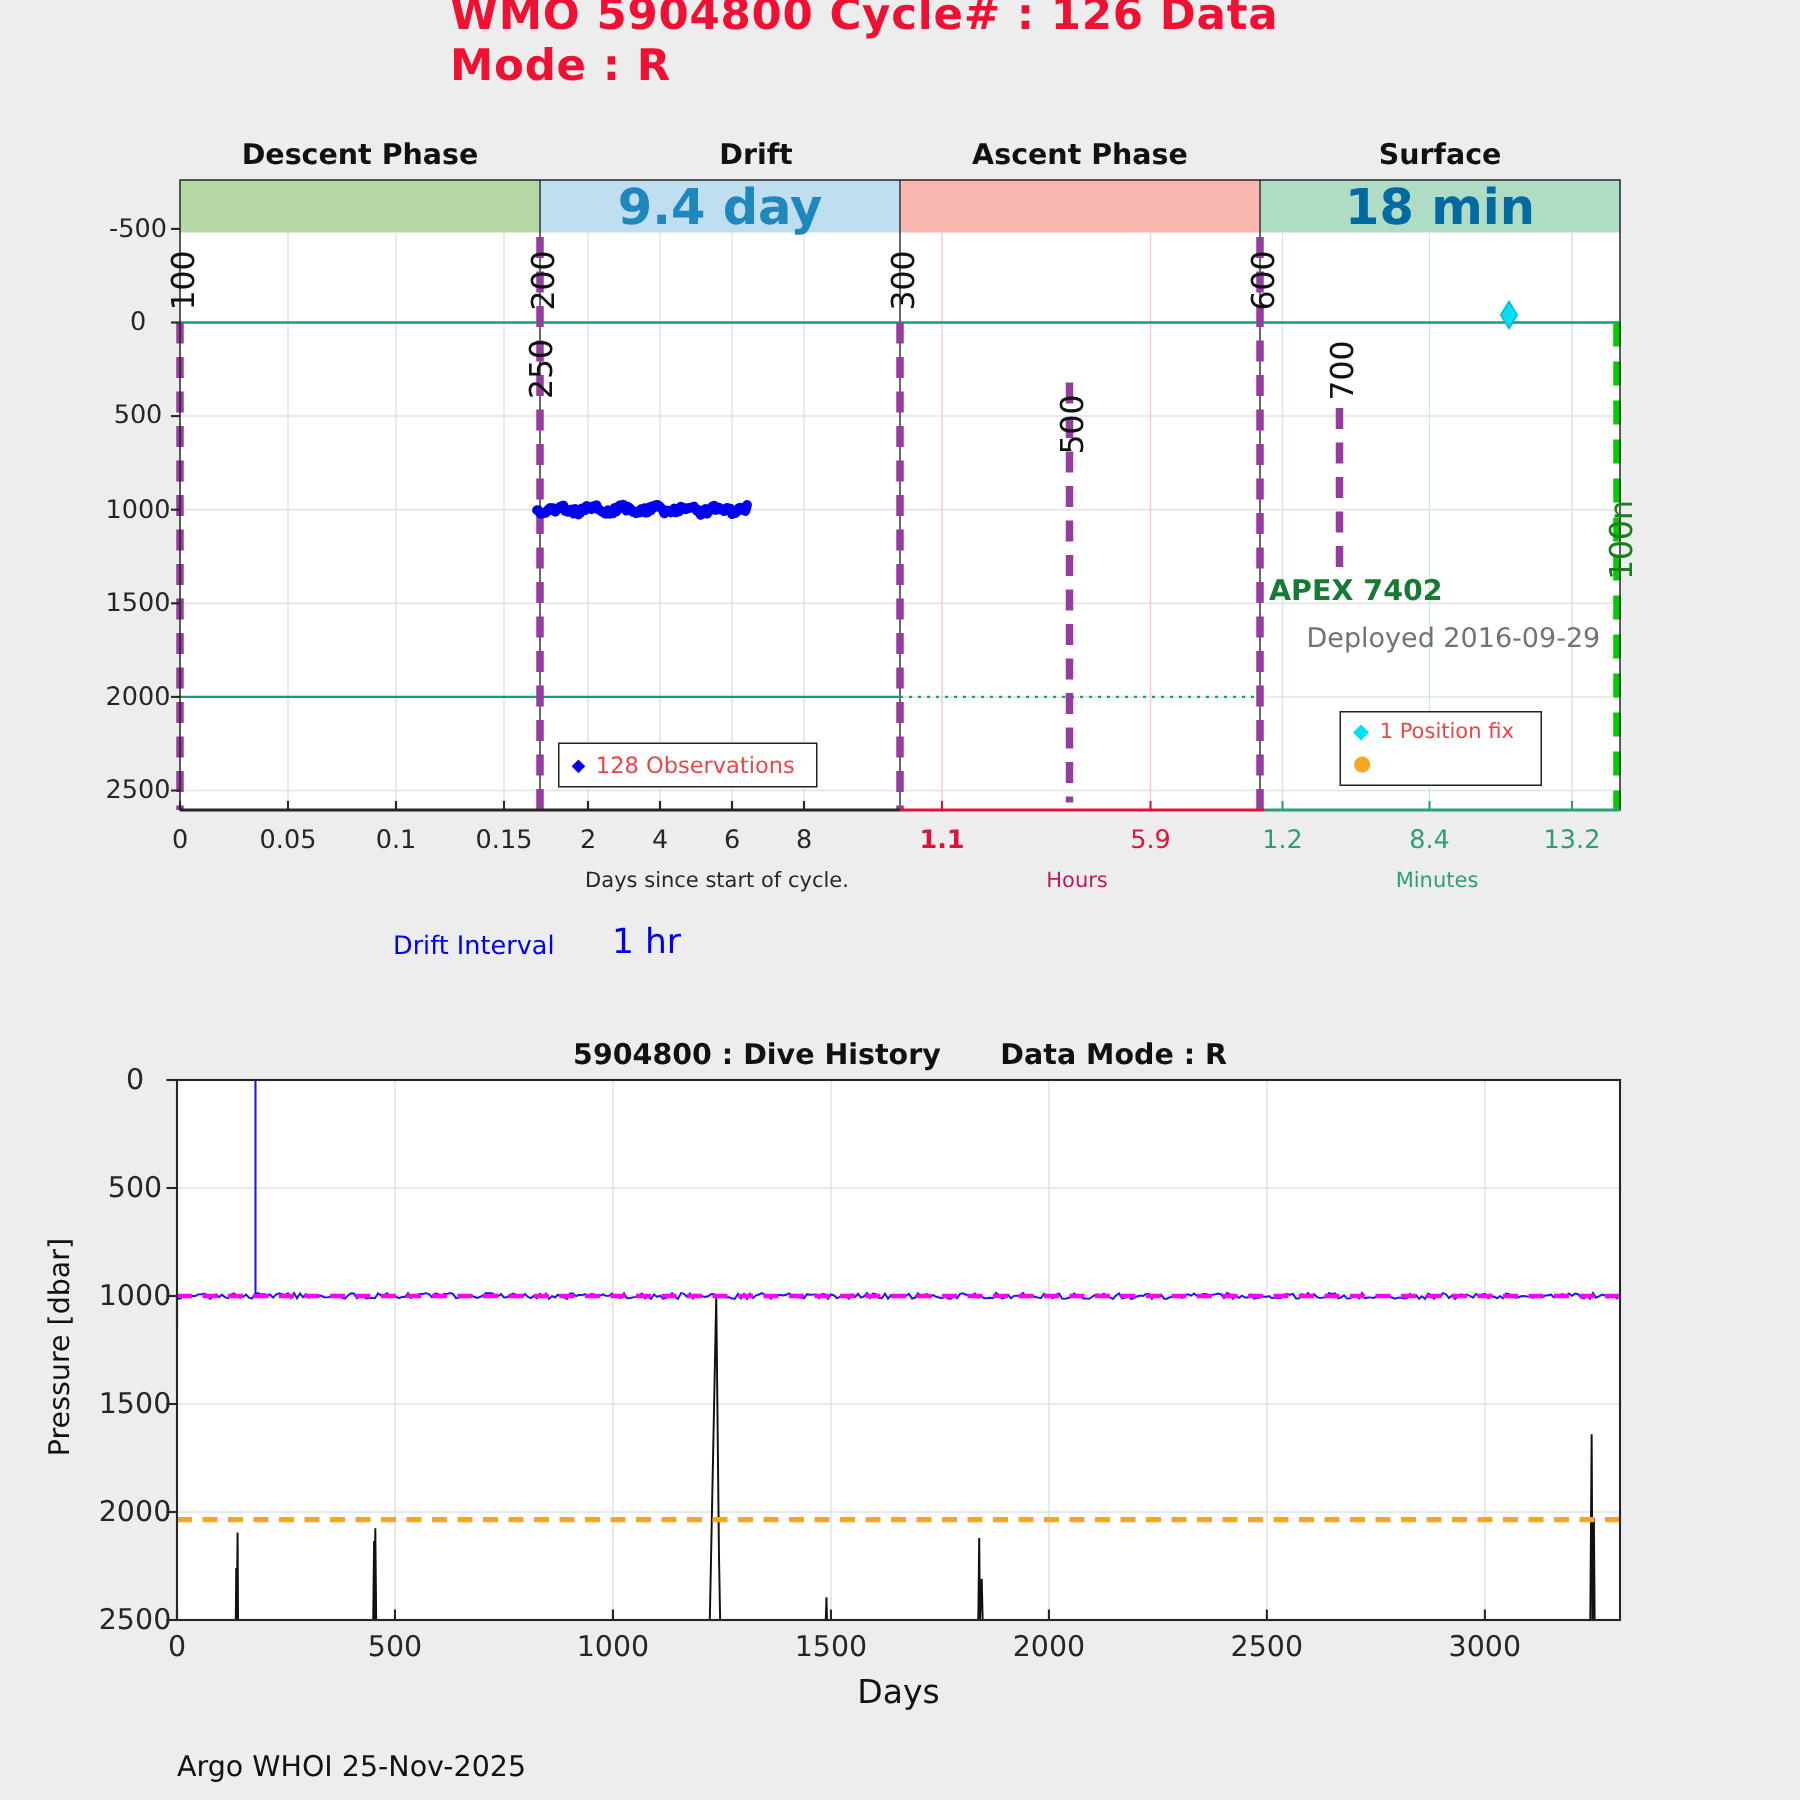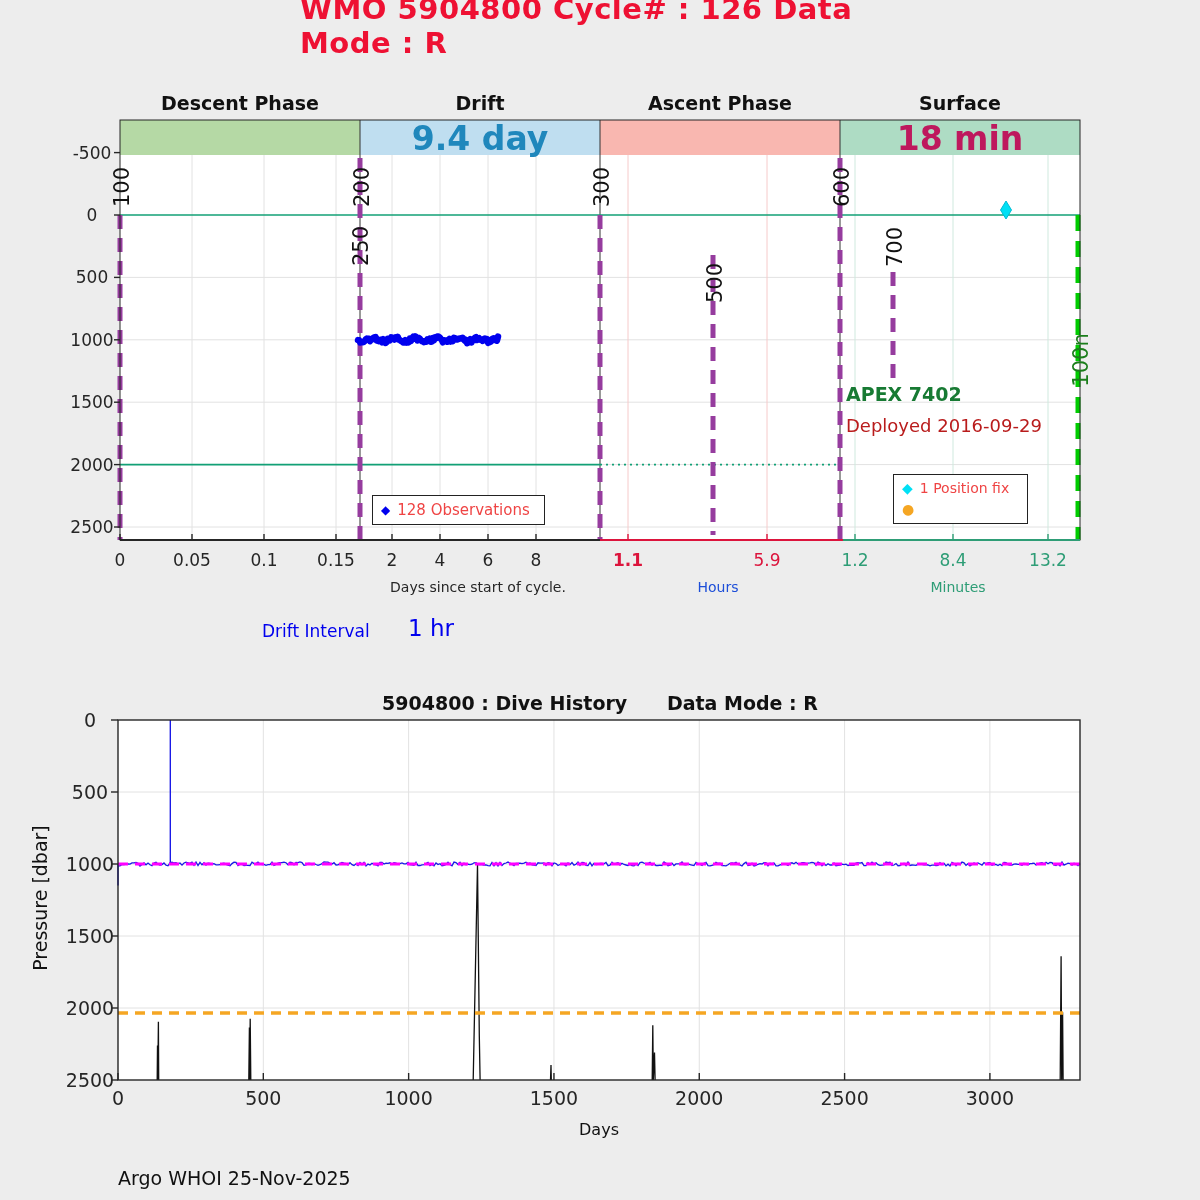--- a/index.html
+++ b/index.html
@@ -19,24 +19,24 @@
   }
   .phase-title{font-size:19px;font-weight:bold;color:#111;}
   .band-duration{font-size:33px;font-weight:bold;}
   .ticklabel{font-size:17px;color:#262626;}
   .btick{font-size:19px;color:#262626;}
   .evlabel{font-size:21px;color:#111;}
   #days-axis-label,#hours-axis-label,#minutes-axis-label{font-size:14px;}
   #drift-interval-label{font-size:17px;color:#0000ee;}
   #drift-interval-value{font-size:23px;color:#0000ee;}
   #apex-label{font-size:19px;font-weight:bold;color:#177a33;}
-  #deployed-label{font-size:18px;color:#b91c1c;}
+  #deployed-label{font-size:18px;color:#737373;margin-left:25px;}
   #bottom-title{font-size:19px;font-weight:bold;color:#111;}
   #pressure-ylabel{font-size:19px;color:#111;}
-  #days-xlabel{font-size:16px;color:#111;}
+  #days-xlabel{font-size:22px;color:#111;}
   #footer-credit{font-size:19px;color:#111;}
   .legend-box{
     background:#fff;border:1px solid #222;display:flex;flex-direction:column;
     justify-content:center;padding:2px 8px;box-sizing:border-box;
   }
   .legend-row{display:flex;align-items:center;gap:7px;line-height:1.5;}
   .legend-marker{font-size:14px;}
   .legend-text{font-size:15px;color:#ef4444;}
 </style>
 </head>
@@ -139,27 +139,27 @@
     <line x1="553.9516616314199" y1="1080" x2="553.9516616314199" y2="1073" stroke="#262626" stroke-width="1.4"></line>
     <line x1="699.2688821752265" y1="1080" x2="699.2688821752265" y2="1073" stroke="#262626" stroke-width="1.4"></line>
     <line x1="844.5861027190332" y1="1080" x2="844.5861027190332" y2="1073" stroke="#262626" stroke-width="1.4"></line>
     <line x1="989.9033232628398" y1="1080" x2="989.9033232628398" y2="1073" stroke="#262626" stroke-width="1.4"></line>
   </svg>
 
 <div class="abs ctr" id="figure-title" style="left:600px;top:26px;">WMO 5904800   Cycle# : 126   Data Mode : R</div>
 
 <div id="phase-titles">
     <div class="abs ctr phase-title" style="left: 240px; top: 103px;">Descent Phase</div>
-    <div class="abs ctr phase-title" style="left: 480px; top: 103px;">Drift</div>
+    <div class="abs ctr phase-title" style="left: 504px; top: 103px;">Drift</div>
     <div class="abs ctr phase-title" style="left: 720px; top: 103px;">Ascent Phase</div>
     <div class="abs ctr phase-title" style="left: 960px; top: 103px;">Surface</div>
   </div>
 <div id="band-durations">
     <div class="abs ctr band-duration" style="left: 480px; top: 138px; color: rgb(31, 135, 188);">9.4 day</div>
-    <div class="abs ctr band-duration" style="left: 960px; top: 138px; color: #be185d;">18 min</div>
+    <div class="abs ctr band-duration" style="left: 960px; top: 138px; color: #0369a1;">18 min</div>
   </div>
 <div id="top-y-ticklabels">
     <div class="abs ctr ticklabel" style="left: 92px; top: 152.6px;">-500</div>
     <div class="abs ctr ticklabel" style="left: 92px; top: 215px;">0</div>
     <div class="abs ctr ticklabel" style="left: 92px; top: 277.4px;">500</div>
     <div class="abs ctr ticklabel" style="left: 92px; top: 339.8px;">1000</div>
     <div class="abs ctr ticklabel" style="left: 92px; top: 402.2px;">1500</div>
     <div class="abs ctr ticklabel" style="left: 92px; top: 464.6px;">2000</div>
     <div class="abs ctr ticklabel" style="left: 92px; top: 527px;">2500</div>
   </div>
@@ -183,21 +183,21 @@
     <div class="abs rot evlabel" style="left: 362px; top: 187px; color: rgb(17, 17, 17);">200</div>
     <div class="abs rot evlabel" style="left: 361px; top: 246px; color: rgb(17, 17, 17);">250</div>
     <div class="abs rot evlabel" style="left: 602px; top: 187px; color: rgb(17, 17, 17);">300</div>
     <div class="abs rot evlabel" style="left: 715px; top: 283px; color: rgb(17, 17, 17);">500</div>
     <div class="abs rot evlabel" style="left: 842px; top: 187px; color: rgb(17, 17, 17);">600</div>
     <div class="abs rot evlabel" style="left: 895px; top: 247px; color: rgb(17, 17, 17);">700</div>
     <div class="abs rot evlabel" style="left: 1081px; top: 360px; color: rgb(27, 126, 27);">100n</div>
   </div>
 
 <div class="abs ctr" id="days-axis-label" style="left:478px;top:587px;color:#262626;">Days since start of cycle.</div>
-<div class="abs ctr" id="hours-axis-label" style="left:718px;top:587px;color:#1d4ed8;text-align:center;">Hours</div>
+<div class="abs ctr" id="hours-axis-label" style="left:718px;top:587px;color:#be185d;text-align:center;">Hours</div>
 <div class="abs ctr" id="minutes-axis-label" style="left:958px;top:587px;color:#2e9d76;">Minutes</div>
 
 <div class="abs" id="drift-interval-label" style="left:262px;top:621px;">Drift Interval</div>
 <div class="abs" id="drift-interval-value" style="left:408px;top:615px;">1 hr</div>
 
 <div class="abs" id="apex-label" style="left:846px;top:383px;">APEX 7402</div>
 <div class="abs" id="deployed-label" style="left:846px;top:415px;">Deployed 2016-09-29</div>
 
 <div class="abs legend-box" id="obs-legend" style="left:372px;top:495px;width:173px;height:30px;">
   <div class="legend-row">

